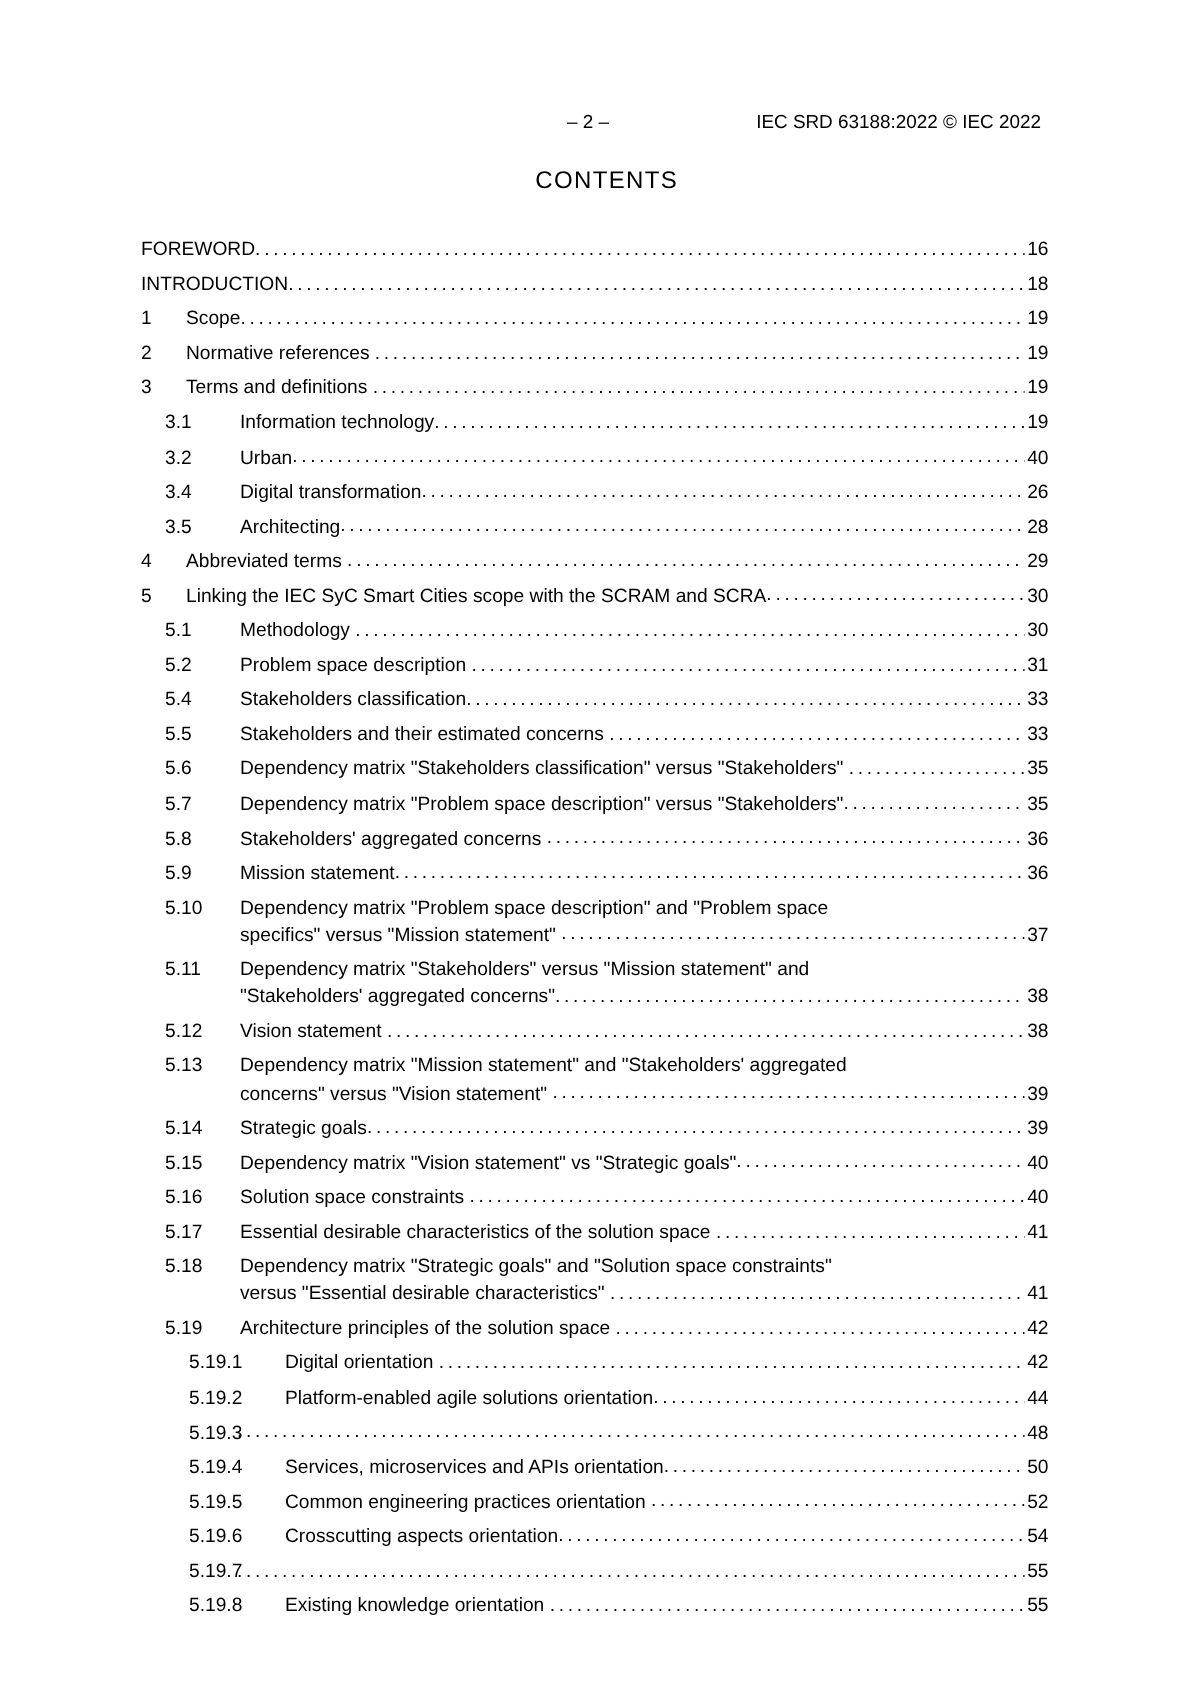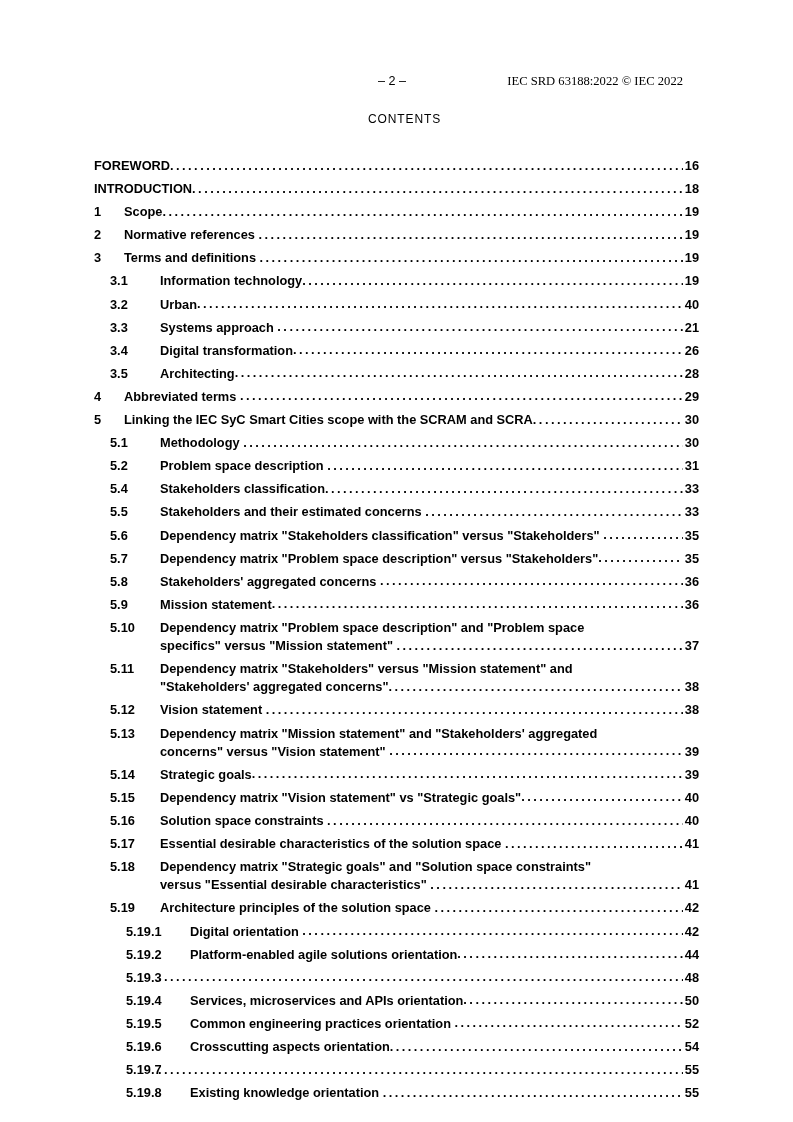--- a/index.html
+++ b/index.html
@@ -31,34 +31,33 @@
     font-size: 12.6px;
   }
   .page-header .folio {
     position: absolute;
     left: 284px;
     top: 0;
     white-space: nowrap;
   }
   .page-header .docref {
     position: absolute;
-    right: 15px;
+    right: 4px;
     top: 0;
     white-space: nowrap;
-    font-family: Liberation Serif, serif;
   }
 
   
   .contents-title {
     position: absolute;
     top: 112px;
     left: 16px;
     right: 0;
     text-align: center;
-    font-size: 12px;
+    font-size: 16px;
     letter-spacing: 0.9px;
   }
 
   
   .toc {
     position: absolute;
     top: 159px;
     left: 94px;
     width: 605px;
   }
@@ -71,21 +70,20 @@
   }
   .toc-entry.front {
     margin-bottom: 9.1px;
   }
 
   
   .toc-line {
     display: flex;
     align-items: flex-end;
     width: 100%;
-    font-weight: bold;
   }
   .toc-line + .toc-line {
     margin-top: 4.2px;
   }
 
   .num {
     flex: 0 0 auto;
     white-space: nowrap;
   }
   .label {
@@ -190,28 +188,20 @@
       <div class="toc-entry lvl-2">
         <div class="toc-line">
           <span class="num">3.2</span>
           <span class="label">Urban</span>
           <span class="leader"></span>
           <span class="pg">40</span>
         </div>
       </div>
       <div class="toc-entry lvl-2">
         <div class="toc-line">
-          <span class="num">3.3</span>
-          <span class="label">Systems approach </span>
-          <span class="leader"></span>
-          <span class="pg">21</span>
-        </div>
-      </div>
-      <div class="toc-entry lvl-2">
-        <div class="toc-line">
           <span class="num">3.4</span>
           <span class="label">Digital transformation</span>
           <span class="leader"></span>
           <span class="pg">26</span>
         </div>
       </div>
       <div class="toc-entry lvl-2">
         <div class="toc-line">
           <span class="num">3.5</span>
           <span class="label">Architecting</span>

